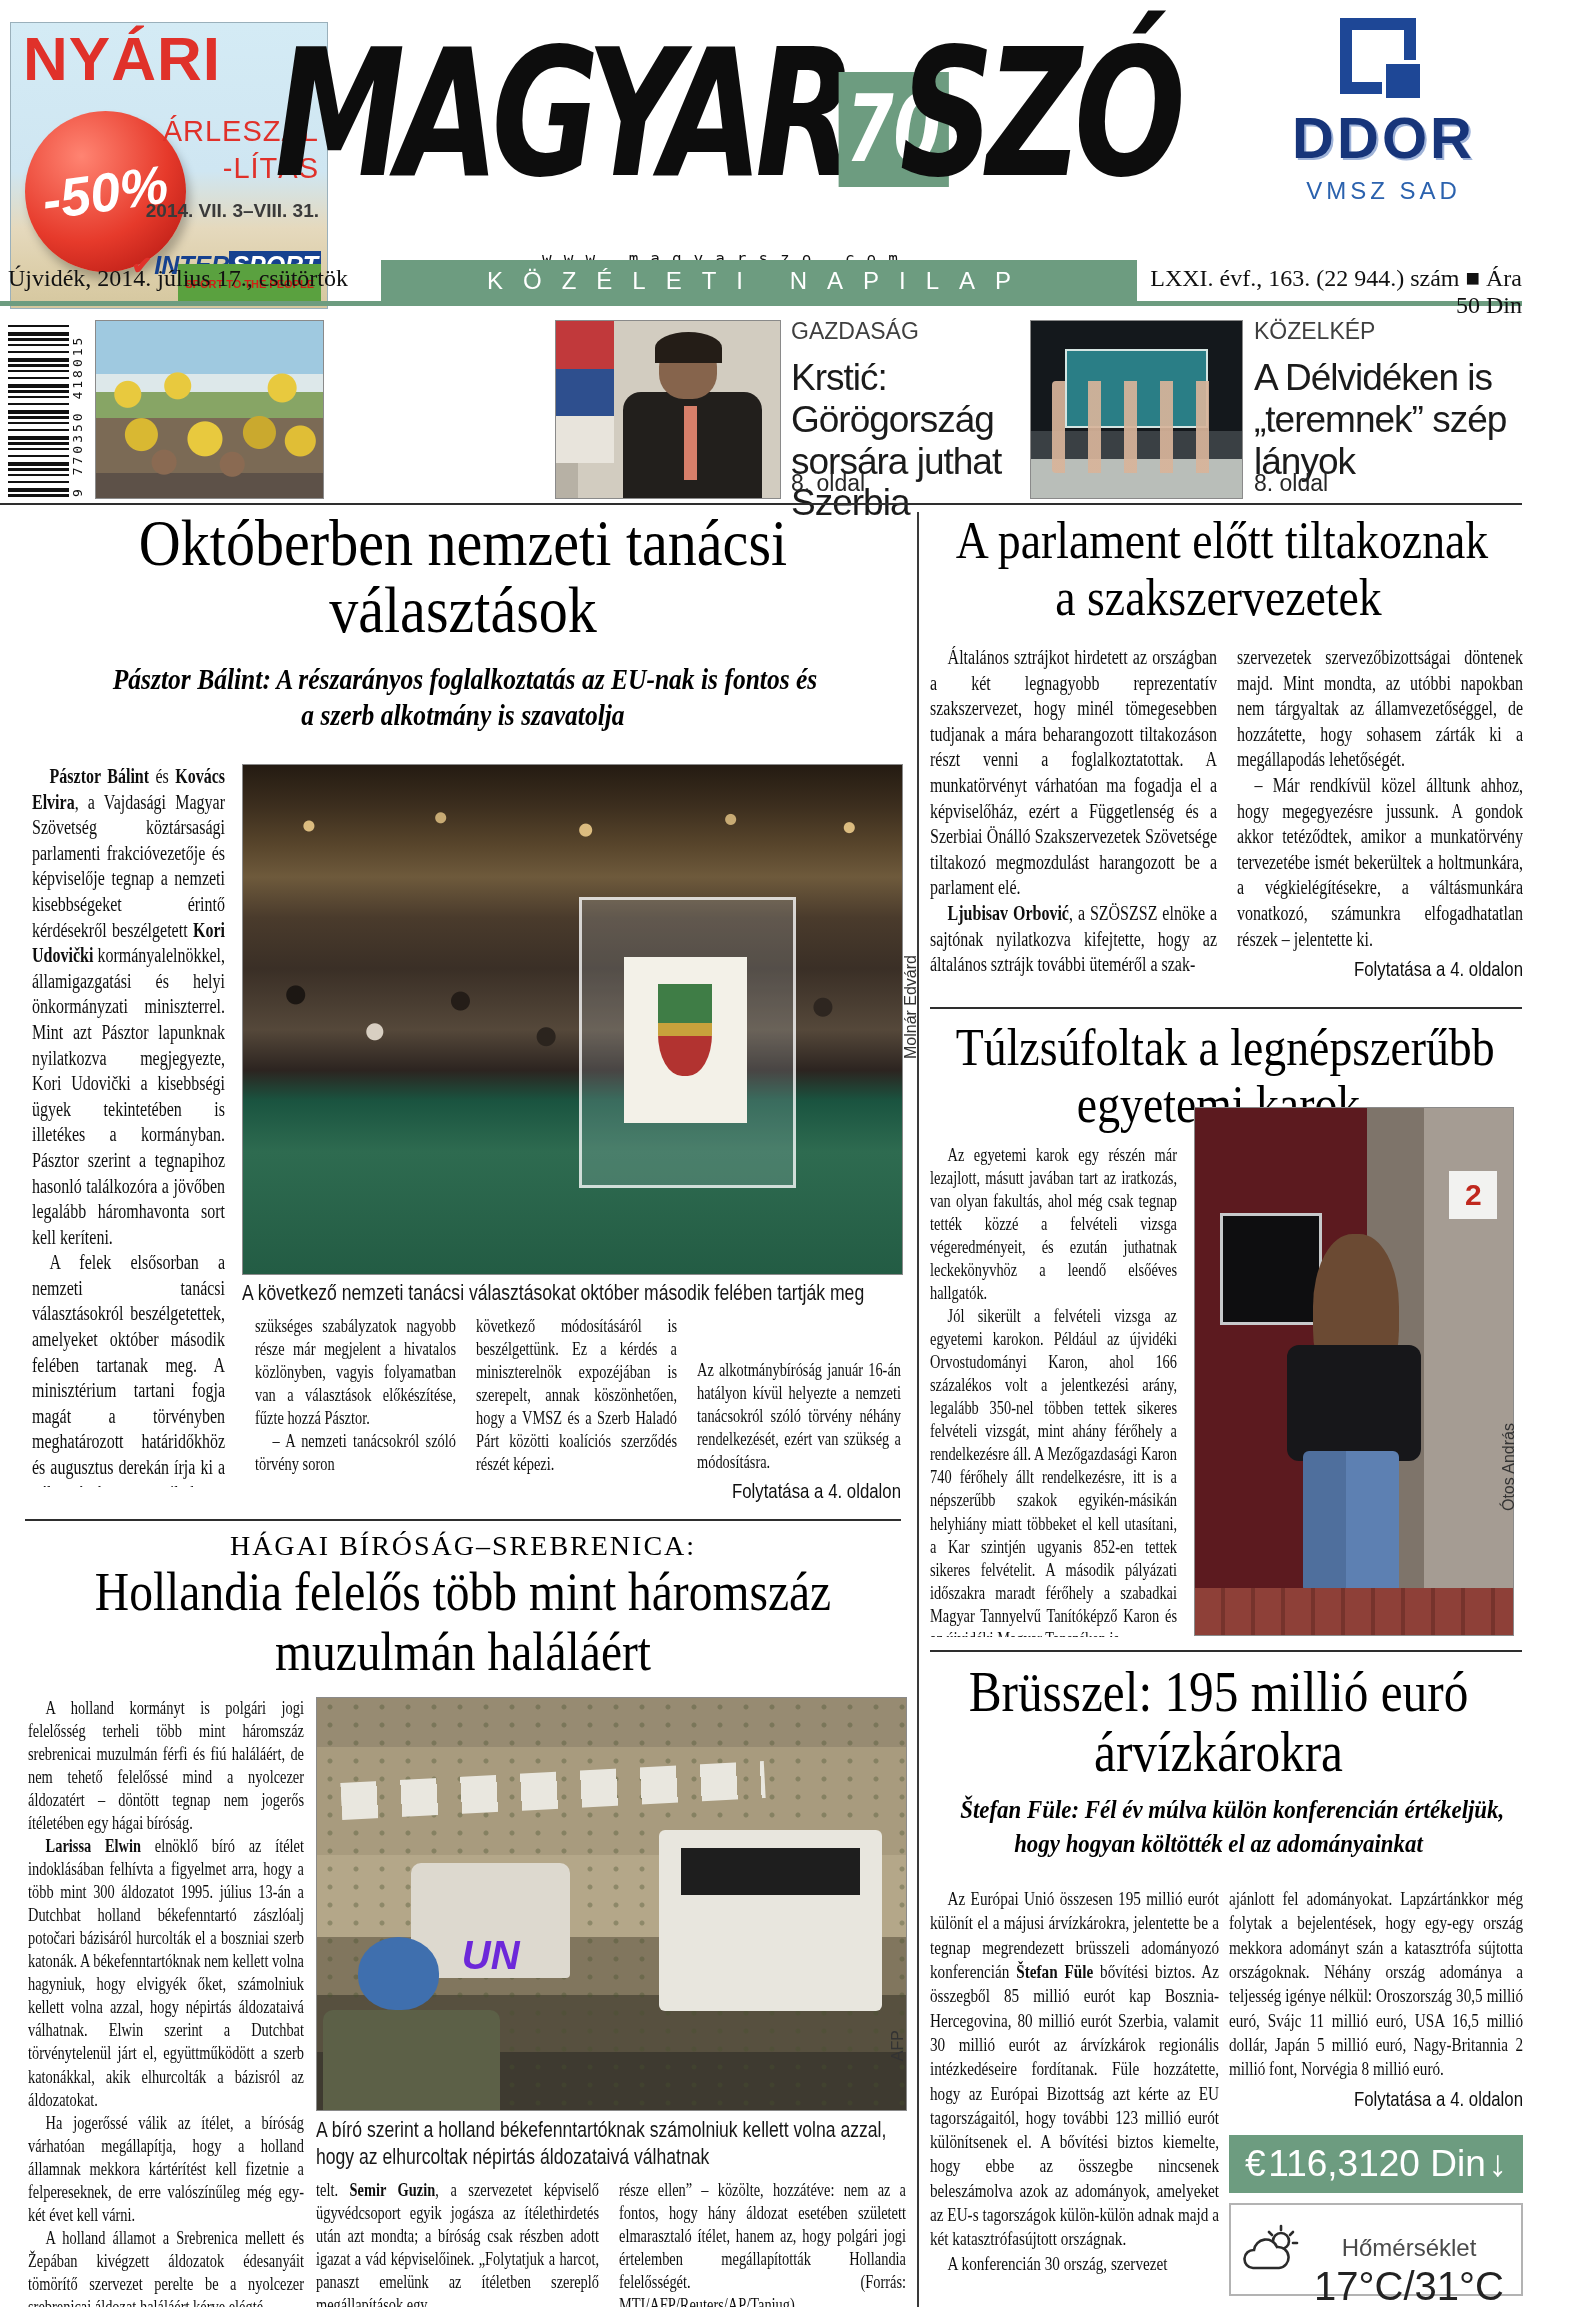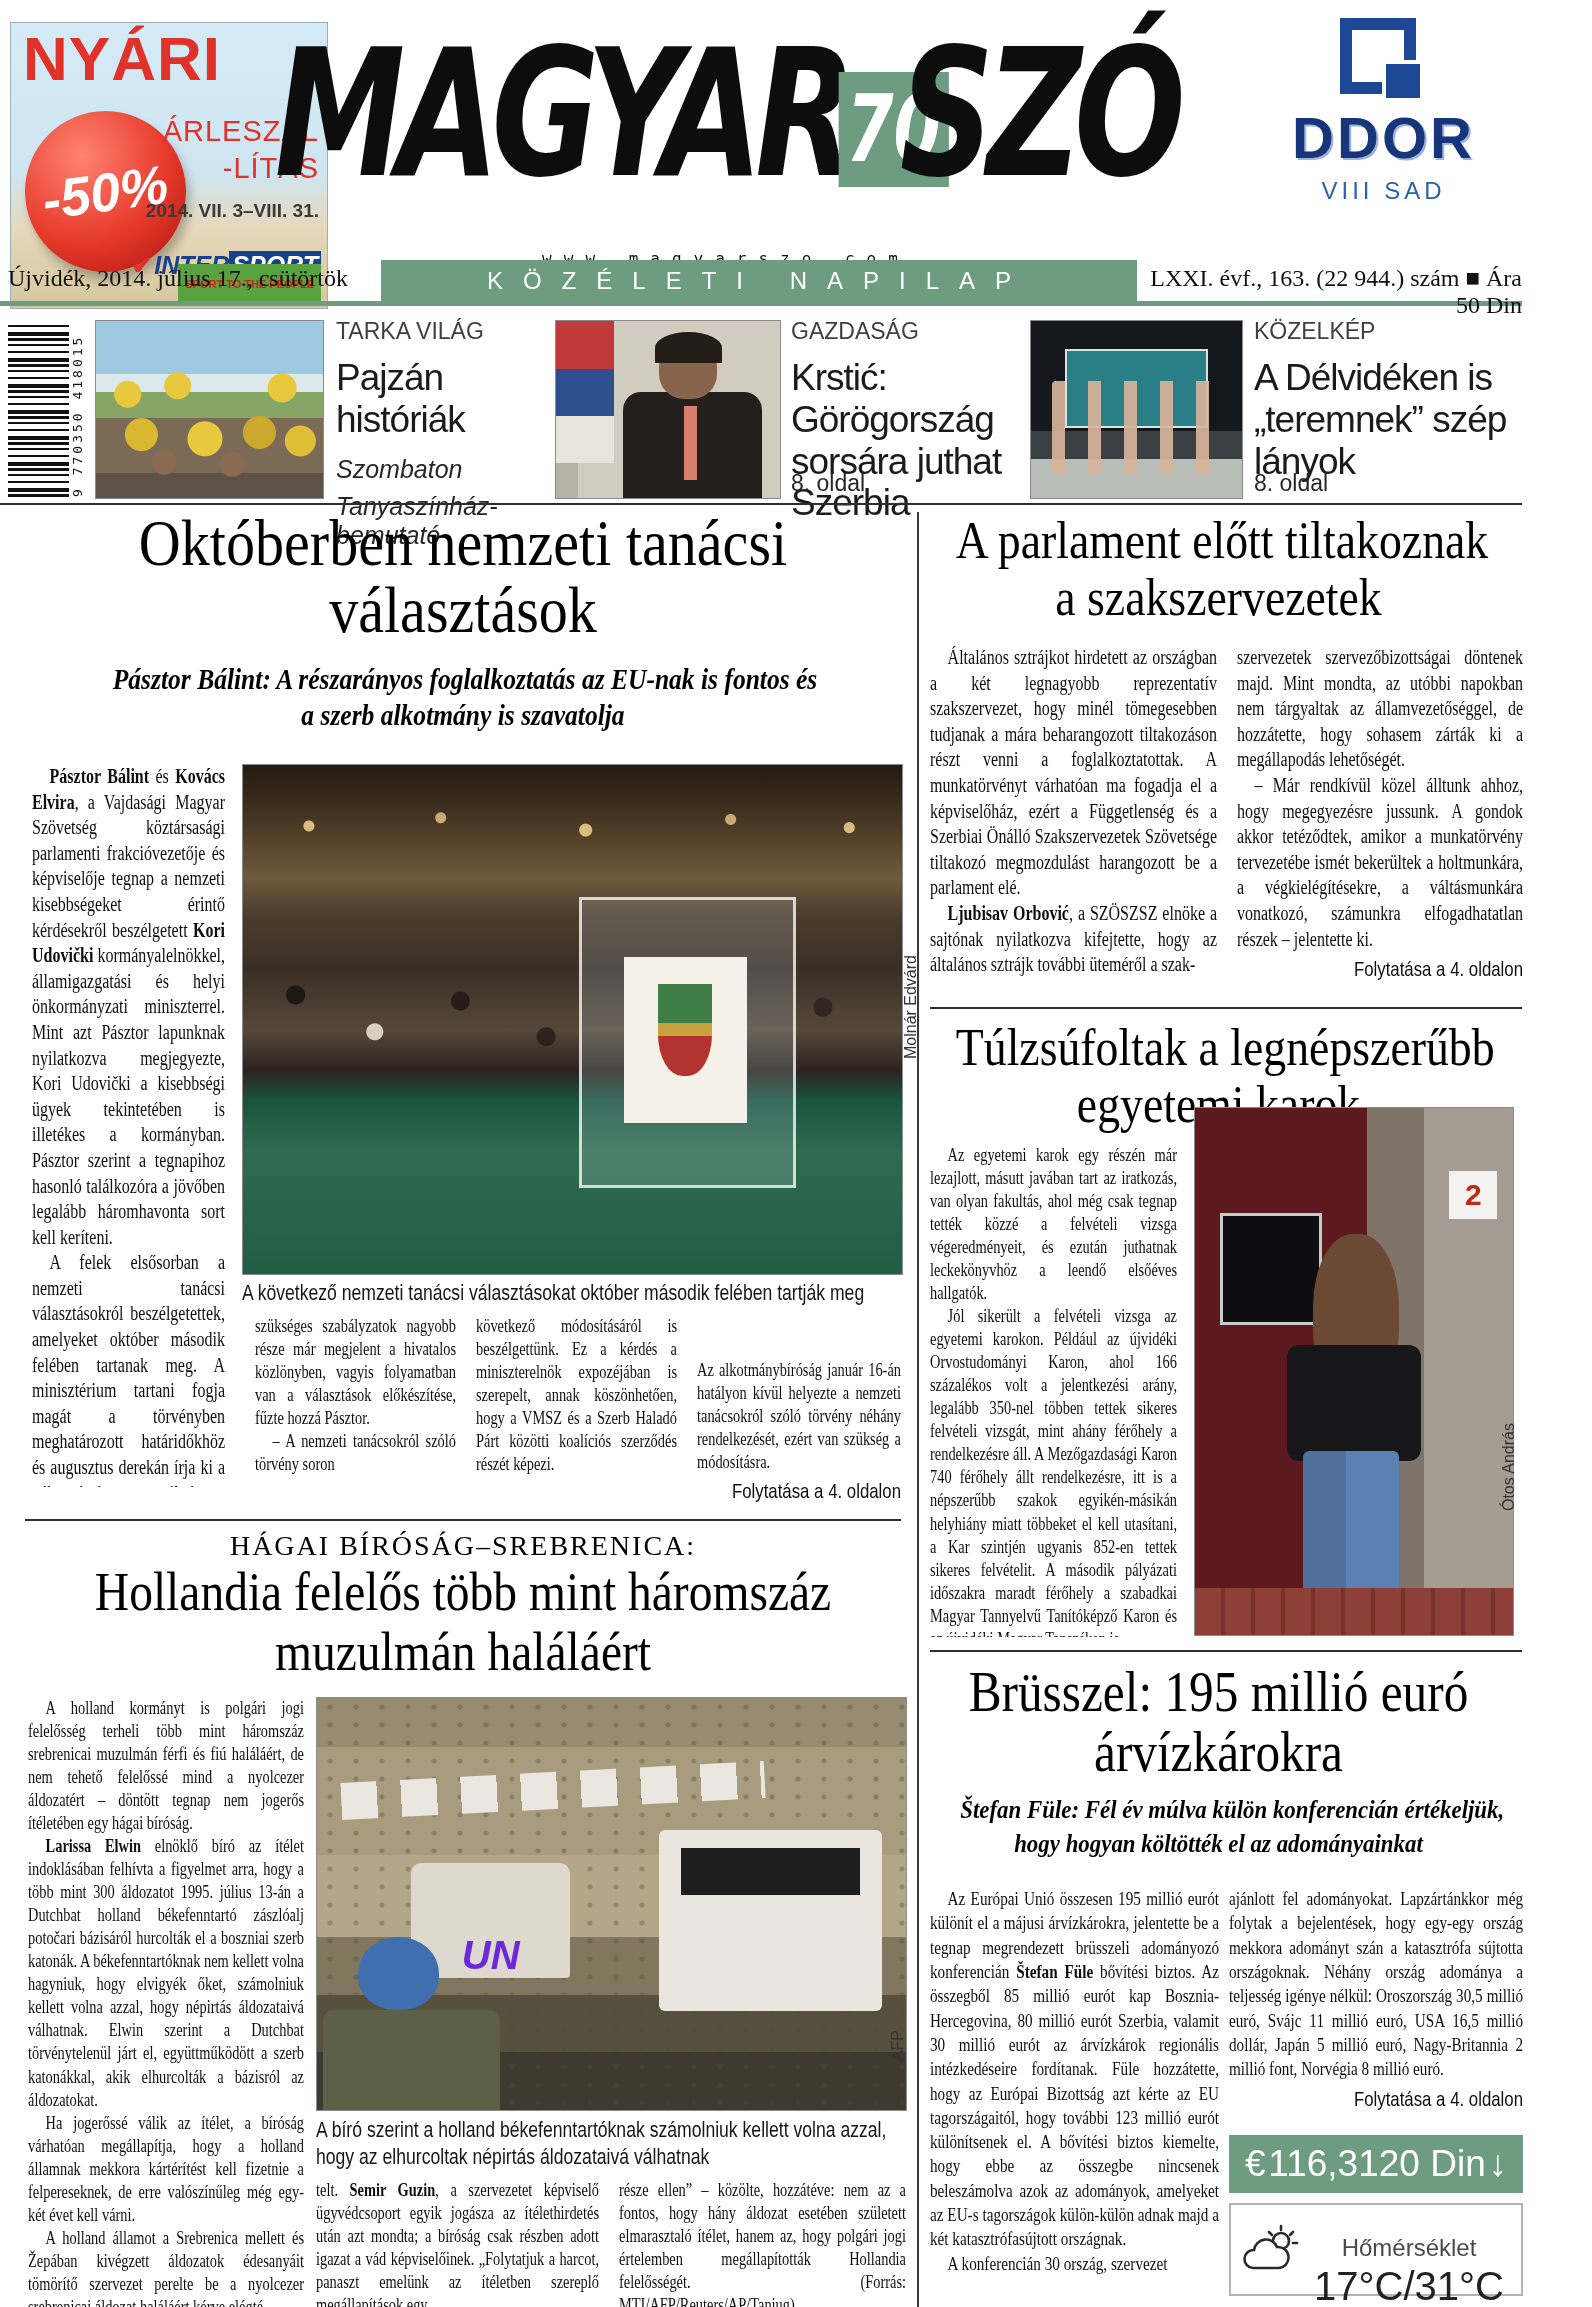--- a/index.html
+++ b/index.html
@@ -214,35 +214,29 @@
   <div class="abs gbar">KÖZÉLETI NAPILAP</div>
   <div class="abs grule gline"></div>
   <div class="abs issue">LXXI. évf., 163. (22 944.) szám ■ Ára 50 Din</div>
 
   <div class="abs ddor">
     <svg width="92" height="92" viewBox="0 0 92 92">
       <rect x="8" y="8" width="64" height="64" fill="none" stroke="#1e4796" stroke-width="12"></rect>
       <rect x="46" y="46" width="38" height="38" fill="#1e4796" stroke="#fff" stroke-width="4"></rect>
     </svg>
     <div class="ddor-name">DDOR</div>
-    <div class="ddor-city">VIII SAD</div>
+    <div class="ddor-city">VMSZ SAD</div>
   </div>
 
   <div class="abs barcode">
     <div class="bcnum">9 770350 418015</div>
   </div>
 
   <div class="tphoto t1">
     <div class="t1-crowd"></div>
-  </div>
-  <div class="ttext" style="left:336px;width:204px;">
-    <div class="tk">TARKA VILÁG</div>
-    <div class="tt">Pajzán históriák</div>
-    <div class="ts">Szombaton</div>
-    <div class="ts" style="margin-top:8px;">Tanyaszínház-bemutató</div>
   </div>
 
   <div class="tphoto t2">
     <div class="t2-flag"></div>
     <div class="t2-suit"></div>
     <div class="t2-head"></div>
     <div class="t2-hair"></div>
     <div class="t2-tie"></div>
   </div>
   <div class="ttext" style="left:791px;width:217px;">

